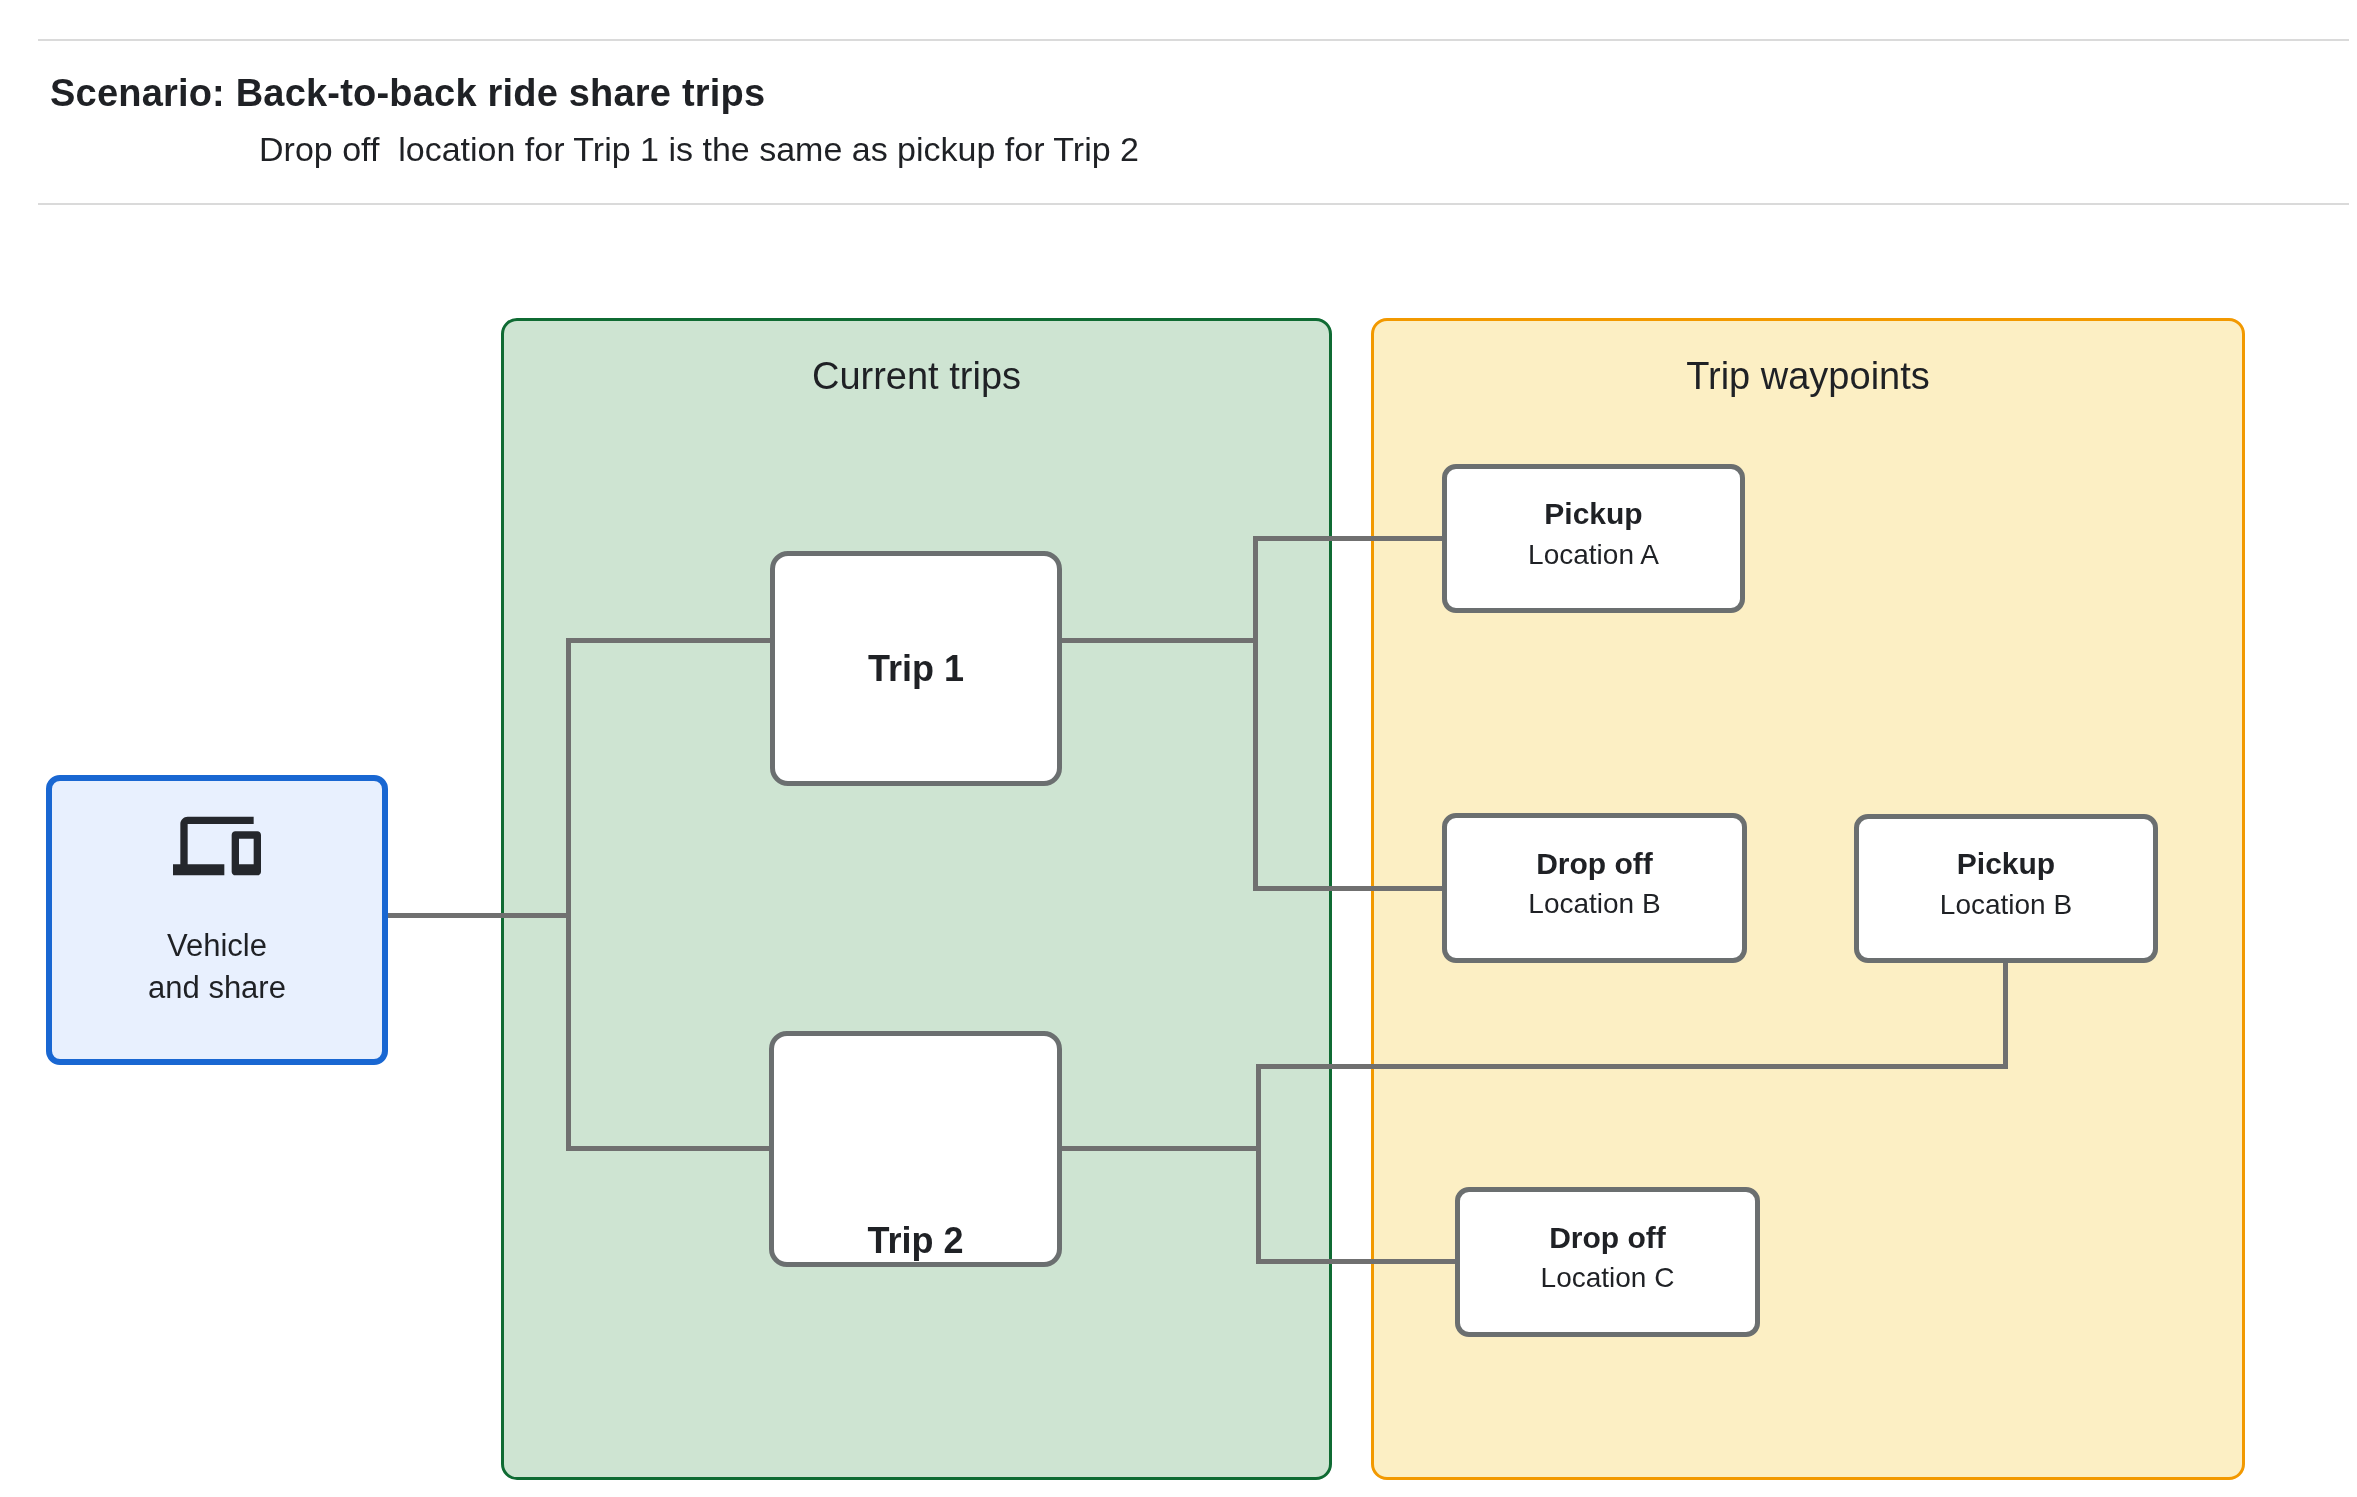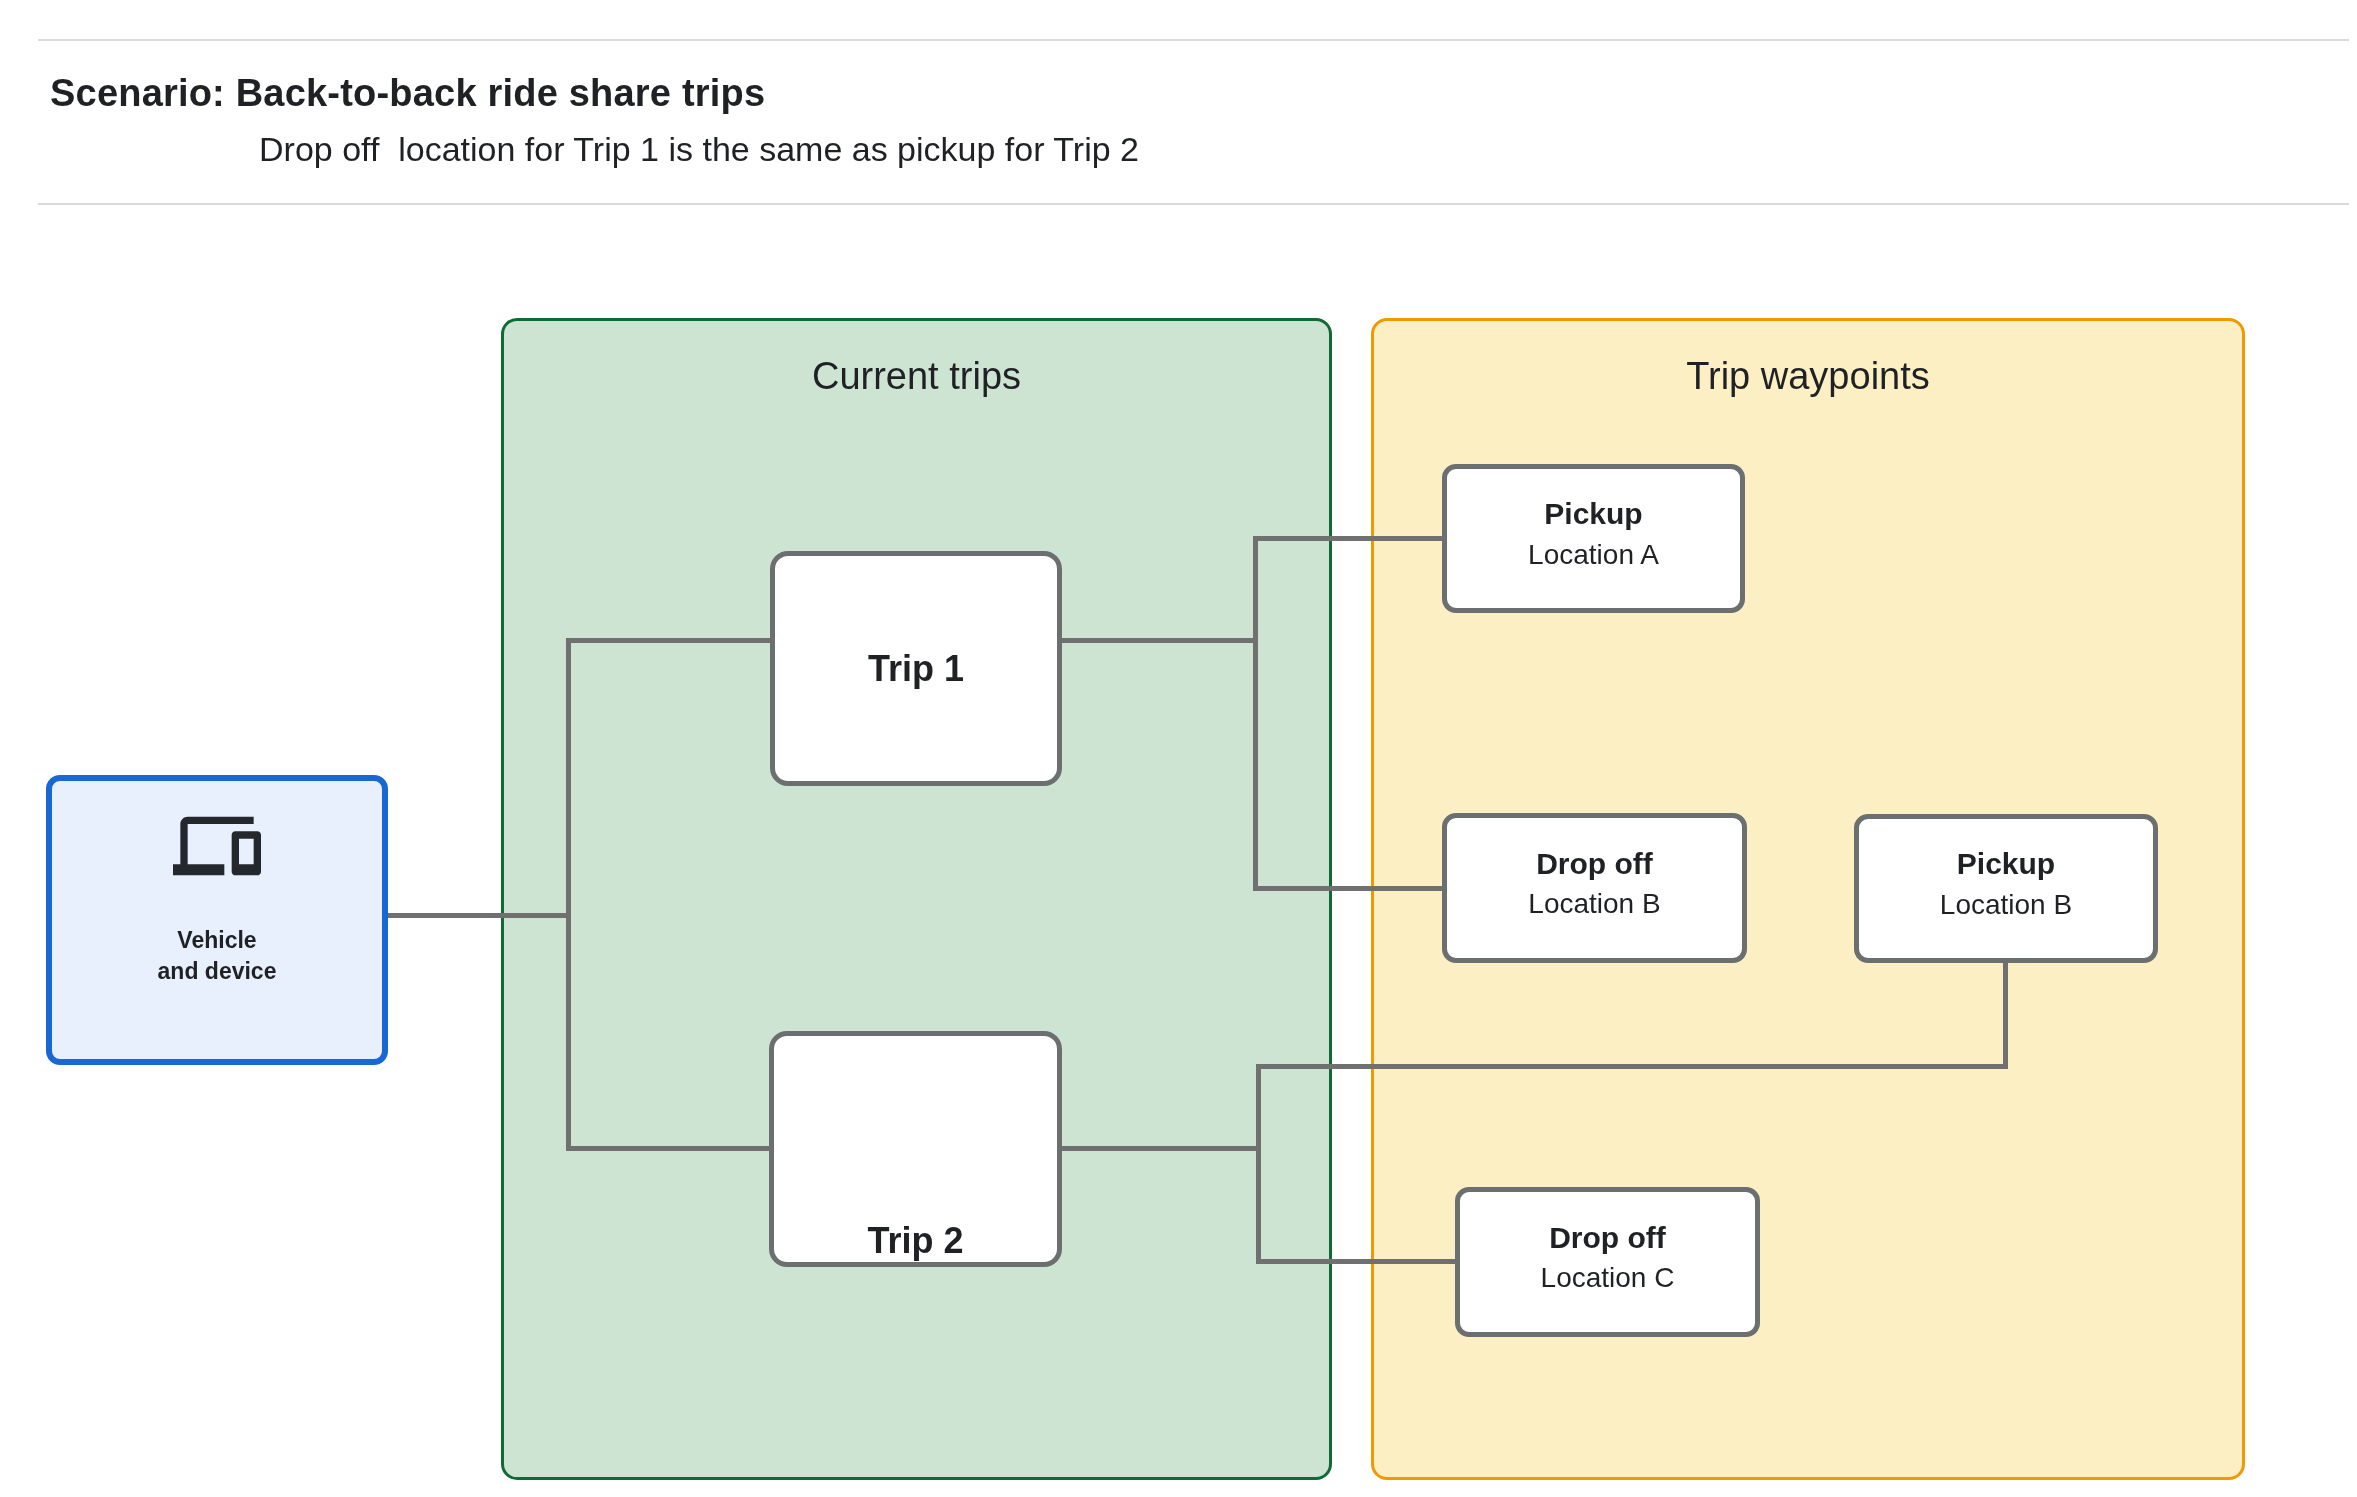--- a/index.html
+++ b/index.html
@@ -32,21 +32,21 @@
         box-sizing:border-box; z-index:3; text-align:center;}
   .trip-node{border-radius:18px; font-size:36px; font-weight:bold;}
   .wp-node{border-radius:14px; padding-bottom:9px;}
   .wp-title{font-size:30px; font-weight:bold; line-height:1.25;}
   .wp-subtitle{font-size:28px; line-height:1.3; margin-top:4px;}
 
   .vehicle-node{left:46px; top:775px; width:342px; height:290px;
         background:var(--vehicle-fill); border:6px solid var(--vehicle-border);
         border-radius:14px; justify-content:flex-start;}
   .vehicle-node .icon{margin-top:32px;}
-  .vehicle-label{margin-top:42px; font-size:23px; font-weight:bold; line-height:1.35;}
+  .vehicle-label{margin-top:42px; font-size:31px; font-weight:normal; line-height:1.35;}
 </style>
 </head>
 <body>
 
 <div id="stage">
 
   <div class="divider" style="left:38px; top:39px; width:2311px;"></div>
   <div class="page-title">Scenario: Back-to-back ride share trips</div>
   <div class="page-subtitle">Drop off  location for Trip 1 is the same as pickup for Trip 2</div>
   <div class="divider" style="left:38px; top:203px; width:2311px;"></div>
@@ -75,21 +75,21 @@
   <div class="connector" style="left:1256px; top:1259px; width:199px; height:5px;"></div>
 
   <div class="node vehicle-node">
     <span class="icon">
       <svg width="88" height="66" viewBox="0 0 24 18" aria-hidden="true">
         <path transform="translate(0,-3)" fill="#24272C" d="M4 6h18V4H4c-1.1 0-2 .9-2 2v11H0v3h14v-3H4V6zm19 2h-6c-.55 0-1 .45-1 1v10c0 .55.45 1 1 1h6c.55 0 1-.45 1-1V9c0-.55-.45-1-1-1zm-1 9h-4v-7h4v7z"></path>
       </svg>
     </span>
     <div class="vehicle-label">
       <div>Vehicle</div>
-      <div>and device</div>
+      <div>and share</div>
     </div>
   </div>
 
   <div class="node trip-node" style="left:770px; top:523px; width:292px; height:235px;margin-top:28px;">
     <span>Trip 1</span>
   </div>
   <div class="node trip-node" style="left:769px; top:1031px; width:293px; height:236px;justify-content:flex-end;">
     <span>Trip 2</span>
   </div>
 

